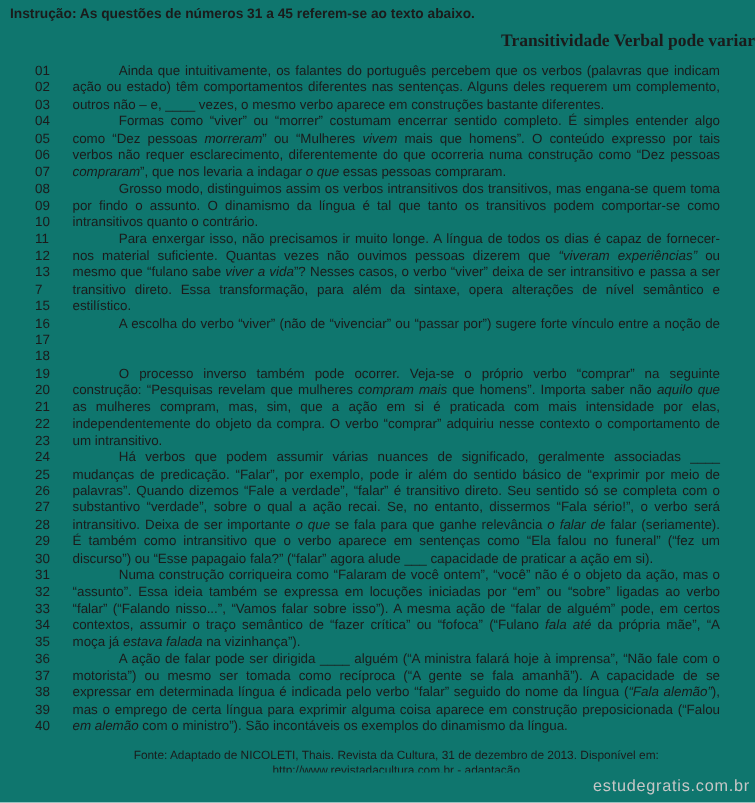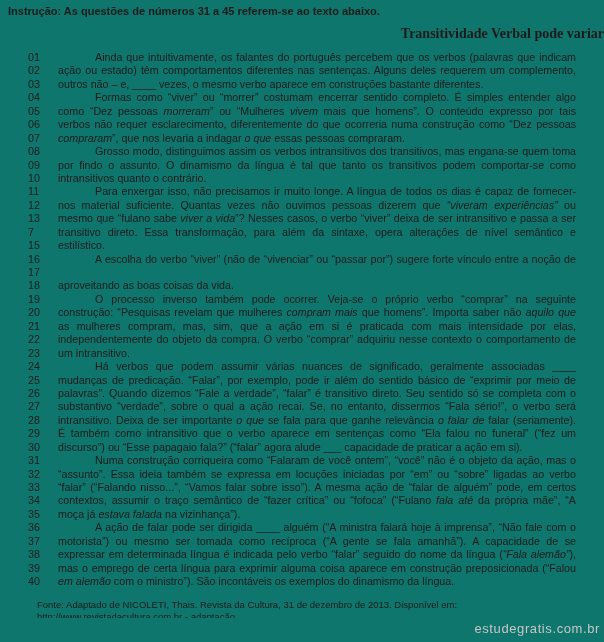--- a/index.html
+++ b/index.html
@@ -19,21 +19,21 @@
   .text-body { position:absolute; left:0; top:51px; width:600px; }
   .line { display:flex; height:13.45px; line-height:13.45px; font-size:10.7px; overflow:visible; }
   .num  { flex:none; width:30px; margin-left:28px; }
   .txt  { flex:1; margin-right:24px; display:block; }
   .txt.just { text-align:justify; text-align-last:justify; text-justify:inter-word; }
   .txt.ind  { text-indent:37px; }
   .txt i { font-style:italic; }
 
   .footer {
     position:absolute; right:7px; top:599px; width:560px;
-    text-align:left; font-size:9.5px; line-height:12px;
+    text-align:center; font-size:9.5px; line-height:12px;
   }
   .footer .src2-clip { height:7px; overflow:hidden; }
   .watermark {
     position:absolute; right:4px; top:621px;
     font-size:13px; line-height:16px; color:#c6c6c6; letter-spacing:0.6px;
   }
 </style>
 </head>
 <body>
 
@@ -106,21 +106,20 @@
       </div>
       <div class="line">
         <span class="num">16</span>
         <span class="txt just ind"><span>A escolha do verbo “viver” (não de “vivenciar” ou “passar por”) sugere forte vínculo entre a noção de</span></span>
       </div>
       <div class="line">
         <span class="num">17</span>
       </div>
       <div class="line">
         <span class="num">18</span>
-        <span class="txt"><span>aproveitando as boas coisas da vida.</span></span>
       </div>
       <div class="line">
         <span class="num">19</span>
         <span class="txt just ind"><span>O processo inverso também pode ocorrer. Veja-se o próprio verbo “comprar” na seguinte</span></span>
       </div>
       <div class="line">
         <span class="num">20</span>
         <span class="txt just"><span>construção: “Pesquisas revelam que mulheres </span><i>compram mais</i><span> que homens”. Importa saber não </span><i>aquilo que</i></span>
       </div>
       <div class="line">

